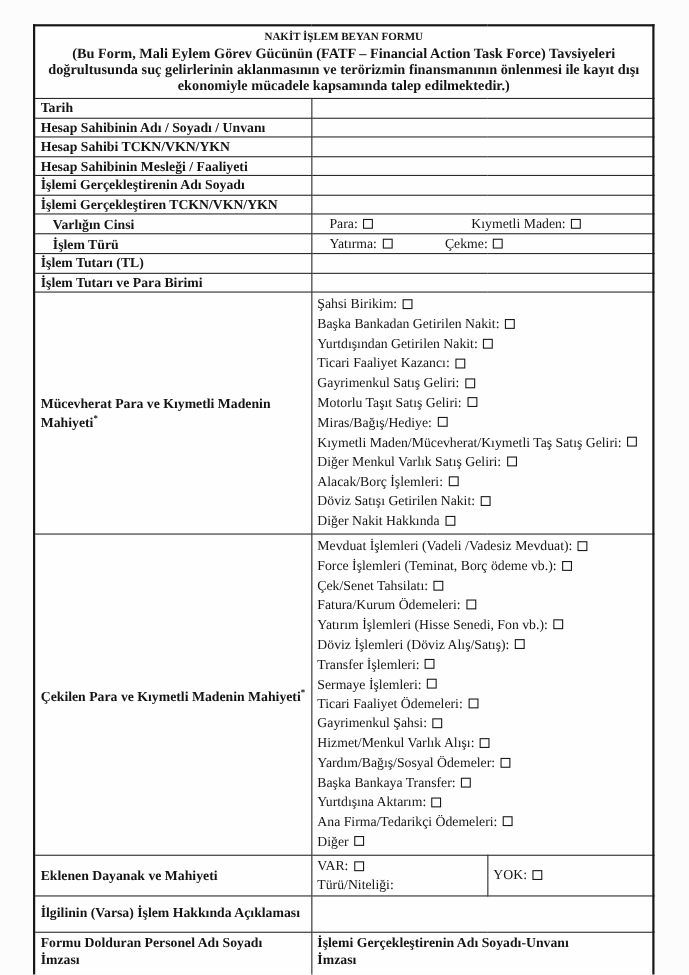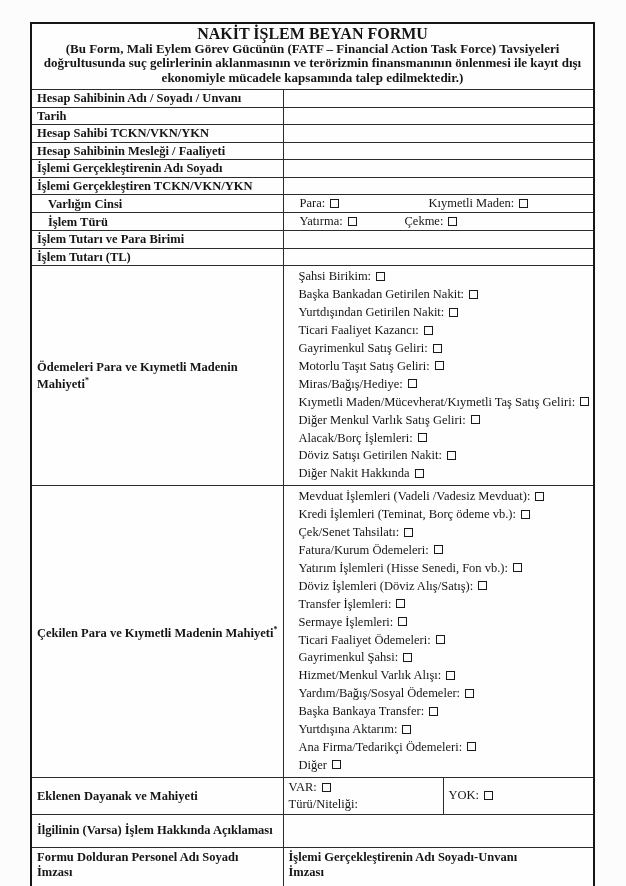--- a/index.html
+++ b/index.html
@@ -23,32 +23,32 @@
     vertical-align: middle;
     font-size: 12.5px;
     padding: 1px 5px;
   }
   
   td.hdr {
     text-align: center;
     padding: 3px 8px 4px 8px;
     line-height: 14.6px;
   }
-  .hdr .title { font-weight: bold; font-size: 16px; }
+  .hdr .title { font-weight: bold; font-size: 10px; }
   .hdr .subtitle { font-weight: bold; font-size: 13px; }
   
   td.lbl { font-weight: bold; line-height: 14.5px; }
   tr.r-simple td { height: 17px; }
   
   tr.r-inline td { height: 18px; padding-left: 16px; }
   .inline-opts .iopt { display: inline-block; white-space: nowrap; }
   .row-asset .iopt:first-child { width: 129px; }
   .row-trans .iopt:first-child { width: 105px; }
   
-  td.opts-cell { padding: 2px 15px; vertical-align: top; }
+  td.opts-cell { padding: 2px 5px; vertical-align: top; }
   .opt { line-height: 17.9px; white-space: nowrap; }
   td.sec-lbl { vertical-align: middle; }
   td.sec-lbl sup { font-size: 8px; }
   
   .cb {
     display: inline-block;
     width: 9px; height: 9px;
     border: 1px solid #1a1a1a;
     margin-left: 5px;
     vertical-align: -0.5px;
@@ -78,25 +78,25 @@
       <tr>
         <td class="hdr" colspan="3">
           <div class="title">NAKİT İŞLEM BEYAN FORMU</div>
           <div class="subtitle">(Bu Form, Mali Eylem Görev Gücünün (FATF – Financial Action Task Force) Tavsiyeleri doğrultusunda suç gelirlerinin aklanmasının ve terörizmin finansmanının önlenmesi ile kayıt dışı ekonomiyle mücadele kapsamında talep edilmektedir.)</div>
         </td>
       </tr>
     </tbody>
 
     <tbody>
         <tr class="r-simple">
+        <td class="lbl">Tarih</td>
+        <td class="val" colspan="2"></td>
+      </tr>
+        <tr class="r-simple">
         <td class="lbl">Hesap Sahibinin Adı / Soyadı / Unvanı</td>
-        <td class="val" colspan="2"></td>
-      </tr>
-        <tr class="r-simple">
-        <td class="lbl">Tarih</td>
         <td class="val" colspan="2"></td>
       </tr>
         <tr class="r-simple">
         <td class="lbl">Hesap Sahibi TCKN/VKN/YKN</td>
         <td class="val" colspan="2"></td>
       </tr>
         <tr class="r-simple">
         <td class="lbl">Hesap Sahibinin Mesleği / Faaliyeti</td>
         <td class="val" colspan="2"></td>
       </tr>
@@ -120,34 +120,34 @@
       <tr class="r-inline row-trans">
         <td class="lbl">İşlem Türü</td>
         <td colspan="2">
           <div class="inline-opts"><span class="iopt"><span>Yatırma:</span><span class="cb"></span></span><span class="iopt"><span>Çekme:</span><span class="cb"></span></span></div>
         </td>
       </tr>
     </tbody>
 
     <tbody>
         <tr class="r-simple">
+        <td class="lbl">İşlem Tutarı (TL)</td>
+        <td class="val" colspan="2"></td>
+      </tr>
+        <tr class="r-simple">
         <td class="lbl">İşlem Tutarı ve Para Birimi</td>
-        <td class="val" colspan="2"></td>
-      </tr>
-        <tr class="r-simple">
-        <td class="lbl">İşlem Tutarı (TL)</td>
         <td class="val" colspan="2"></td>
       </tr>
       </tbody>
 
     <tbody>
 
       <tr>
         <td class="lbl sec-lbl">
-          <span>Ödemeleri Para ve Kıymetli Madenin Mahiyeti</span><sup>*</sup>
+          <span>Mücevherat Para ve Kıymetli Madenin Mahiyeti</span><sup>*</sup>
         </td>
         <td class="opts-cell" colspan="2">
           <div>
               <div class="opt"><span>Şahsi Birikim:</span><span class="cb"></span></div>
               <div class="opt"><span>Başka Bankadan Getirilen Nakit:</span><span class="cb"></span></div>
               <div class="opt"><span>Yurtdışından Getirilen Nakit:</span><span class="cb"></span></div>
               <div class="opt"><span>Ticari Faaliyet Kazancı:</span><span class="cb"></span></div>
               <div class="opt"><span>Gayrimenkul Satış Geliri:</span><span class="cb"></span></div>
               <div class="opt"><span>Motorlu Taşıt Satış Geliri:</span><span class="cb"></span></div>
               <div class="opt"><span>Miras/Bağış/Hediye:</span><span class="cb"></span></div>
@@ -160,21 +160,21 @@
         </td>
       </tr>
 
       <tr>
         <td class="lbl sec-lbl">
           <span>Çekilen Para ve Kıymetli Madenin Mahiyeti</span><sup>*</sup>
         </td>
         <td class="opts-cell" colspan="2">
           <div>
               <div class="opt"><span>Mevduat İşlemleri (Vadeli /Vadesiz Mevduat):</span><span class="cb"></span></div>
-              <div class="opt"><span>Kredi İşlemleri (Teminat, Borç ödeme vb.):</span><span class="cb"></span></div>
+              <div class="opt"><span>Force İşlemleri (Teminat, Borç ödeme vb.):</span><span class="cb"></span></div>
               <div class="opt"><span>Çek/Senet Tahsilatı:</span><span class="cb"></span></div>
               <div class="opt"><span>Fatura/Kurum Ödemeleri:</span><span class="cb"></span></div>
               <div class="opt"><span>Yatırım İşlemleri (Hisse Senedi, Fon vb.):</span><span class="cb"></span></div>
               <div class="opt"><span>Döviz İşlemleri (Döviz Alış/Satış):</span><span class="cb"></span></div>
               <div class="opt"><span>Transfer İşlemleri:</span><span class="cb"></span></div>
               <div class="opt"><span>Sermaye İşlemleri:</span><span class="cb"></span></div>
               <div class="opt"><span>Ticari Faaliyet Ödemeleri:</span><span class="cb"></span></div>
               <div class="opt"><span>Gayrimenkul Şahsi:</span><span class="cb"></span></div>
               <div class="opt"><span>Hizmet/Menkul Varlık Alışı:</span><span class="cb"></span></div>
               <div class="opt"><span>Yardım/Bağış/Sosyal Ödemeler:</span><span class="cb"></span></div>

